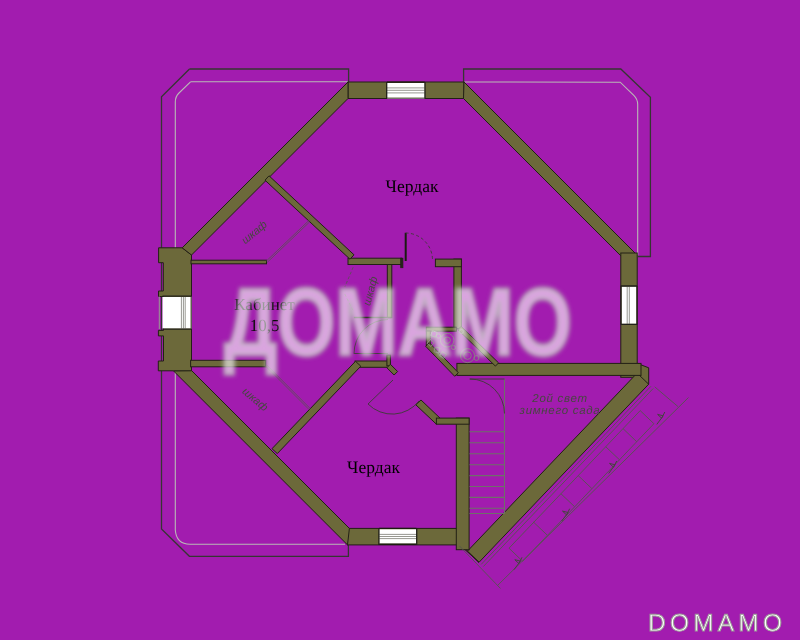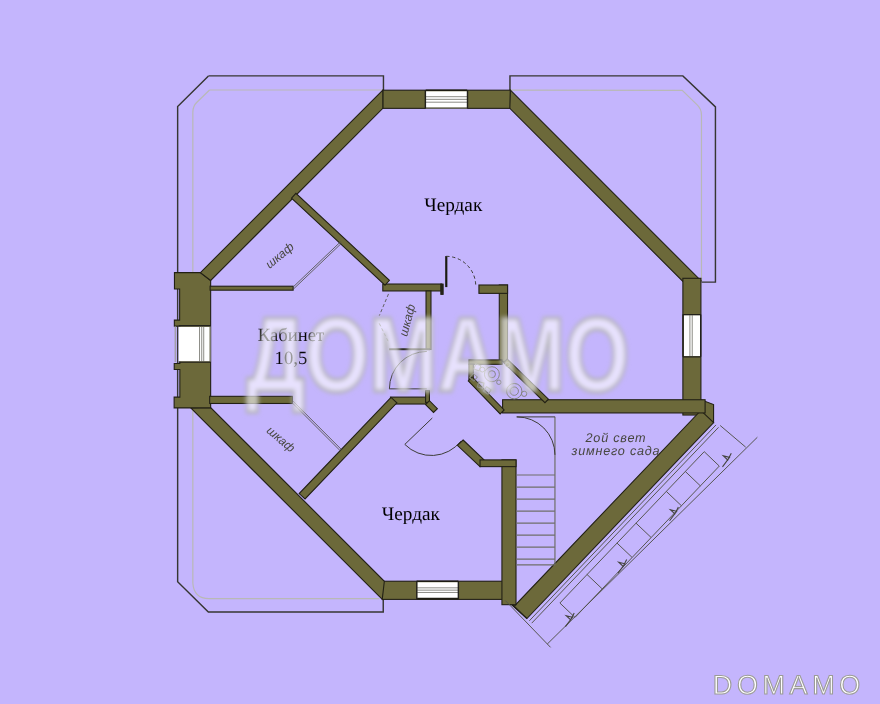--- a/index.html
+++ b/index.html
@@ -1,16 +1,16 @@
 <!DOCTYPE html>
 <html><head>
 <meta charset="utf-8">
 <style>
   html,body{margin:0;padding:0;background:#fff;}
-  #page{position:relative;width:800px;height:640px;background:#c4b5fd;overflow:hidden;opacity:0.999;
+  #page{position:relative;width:800px;height:640px;background:#a21caf;overflow:hidden;opacity:0.999;
         font-family:"Liberation Sans", sans-serif;text-align:right;}
   svg{position:absolute;left:0;top:0;}
 </style>
 </head>
 <body>
 <div id="page">
 <svg width="800" height="640" viewBox="0 0 800 640" text-rendering="geometricPrecision">
   <defs>
     <filter id="wmblur" x="-20%" y="-20%" width="140%" height="140%">
       <feGaussianBlur stdDeviation="1.9"></feGaussianBlur>

